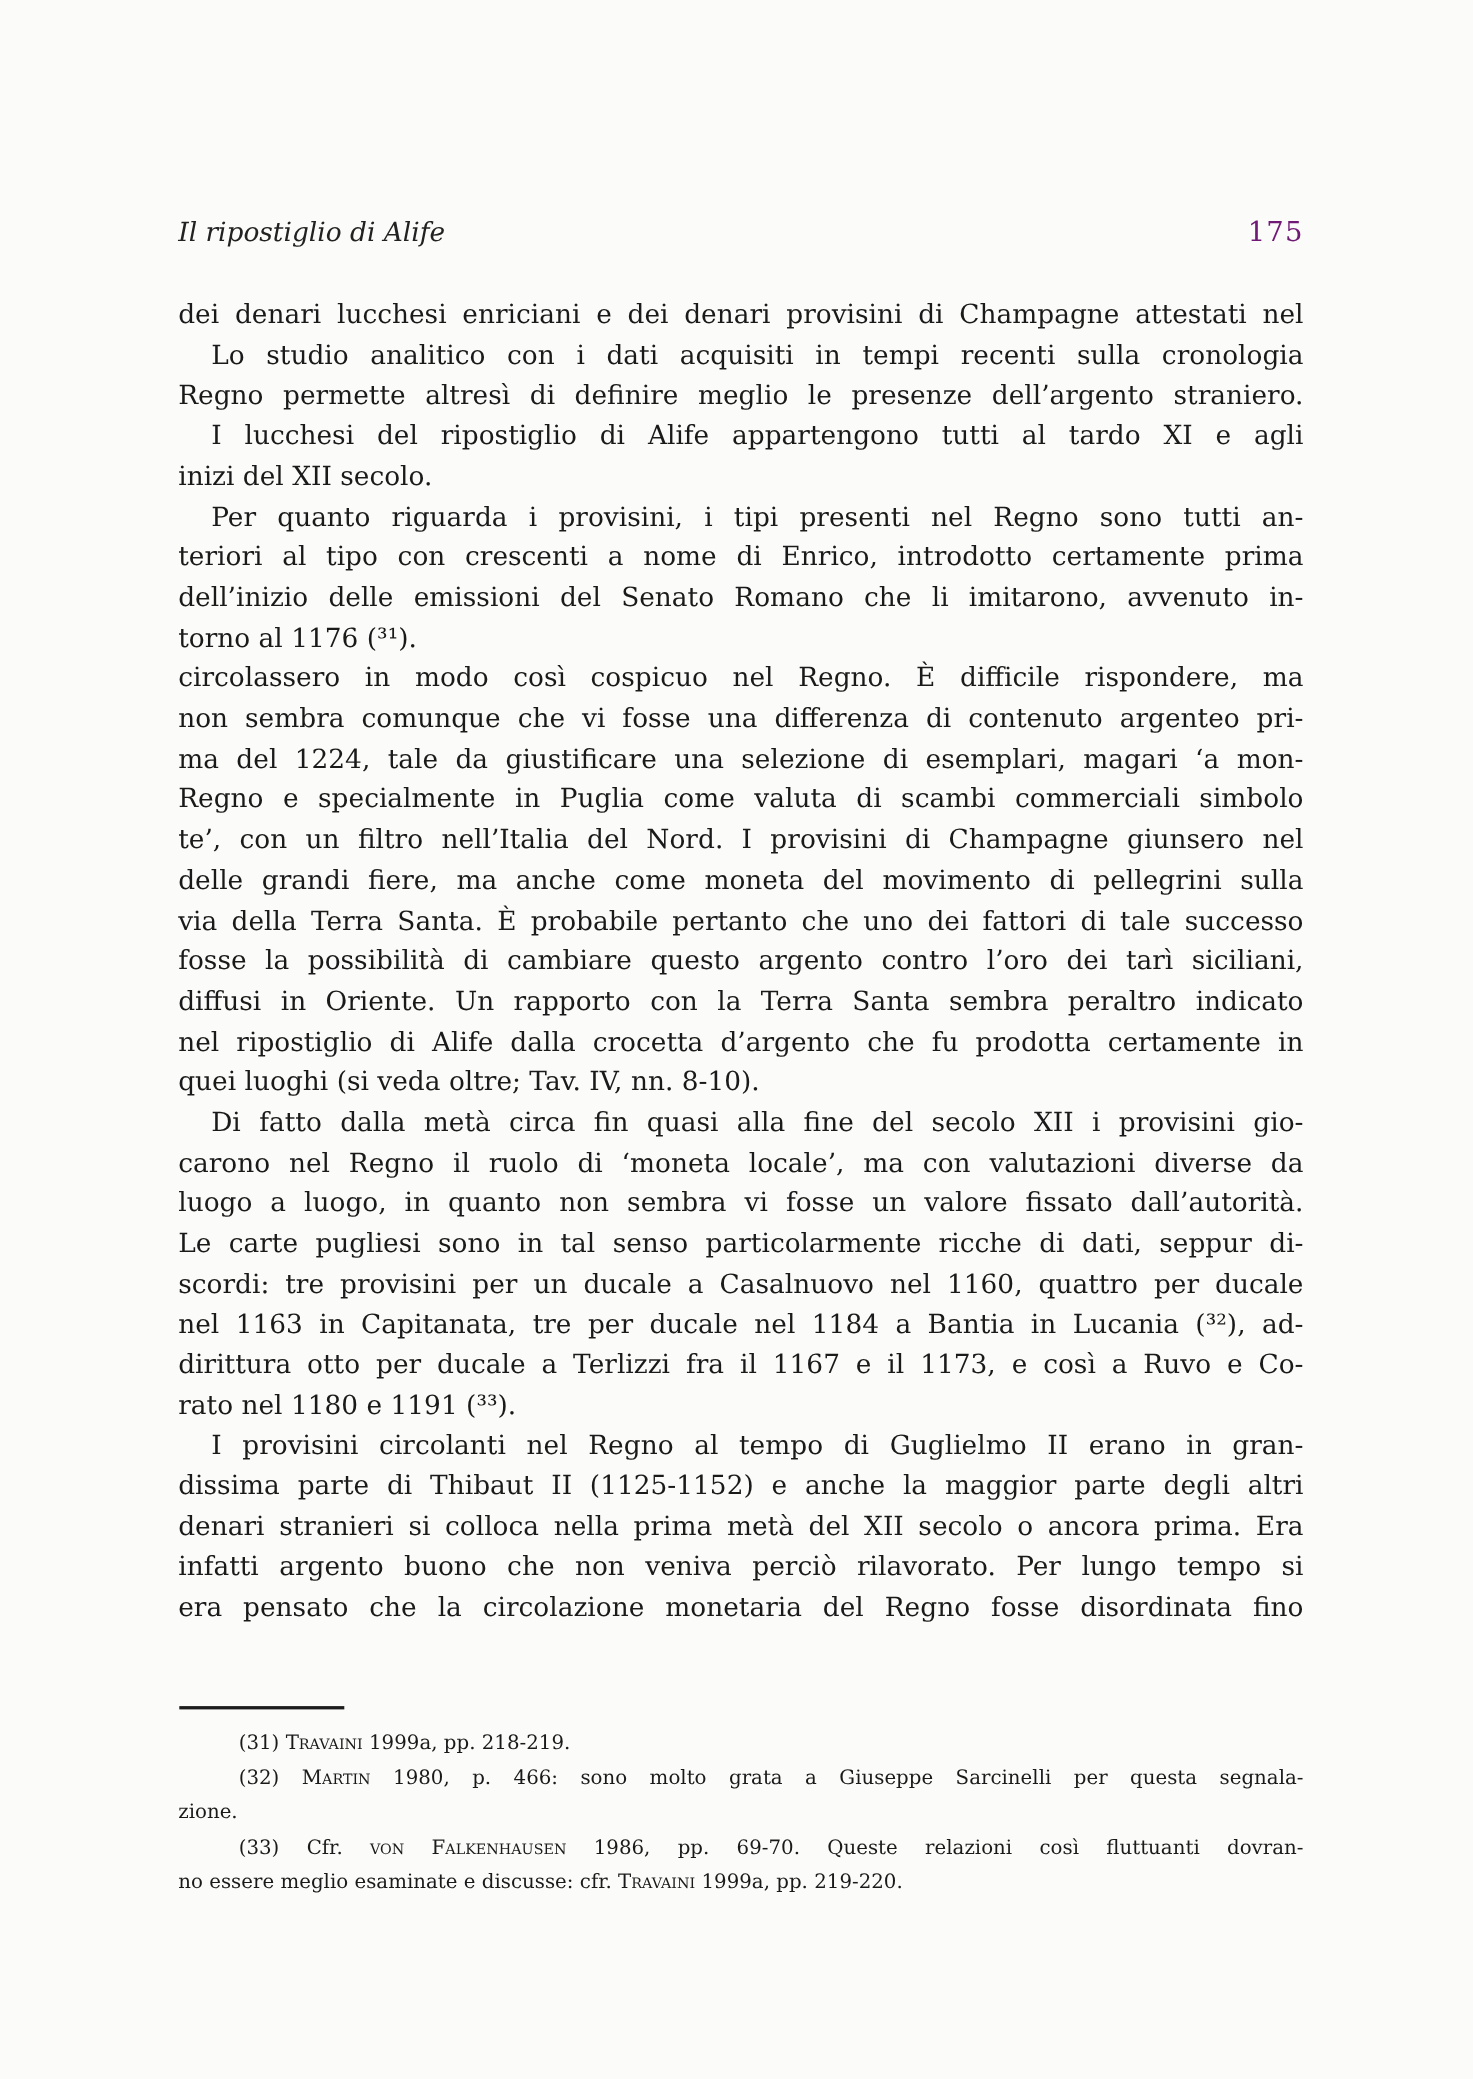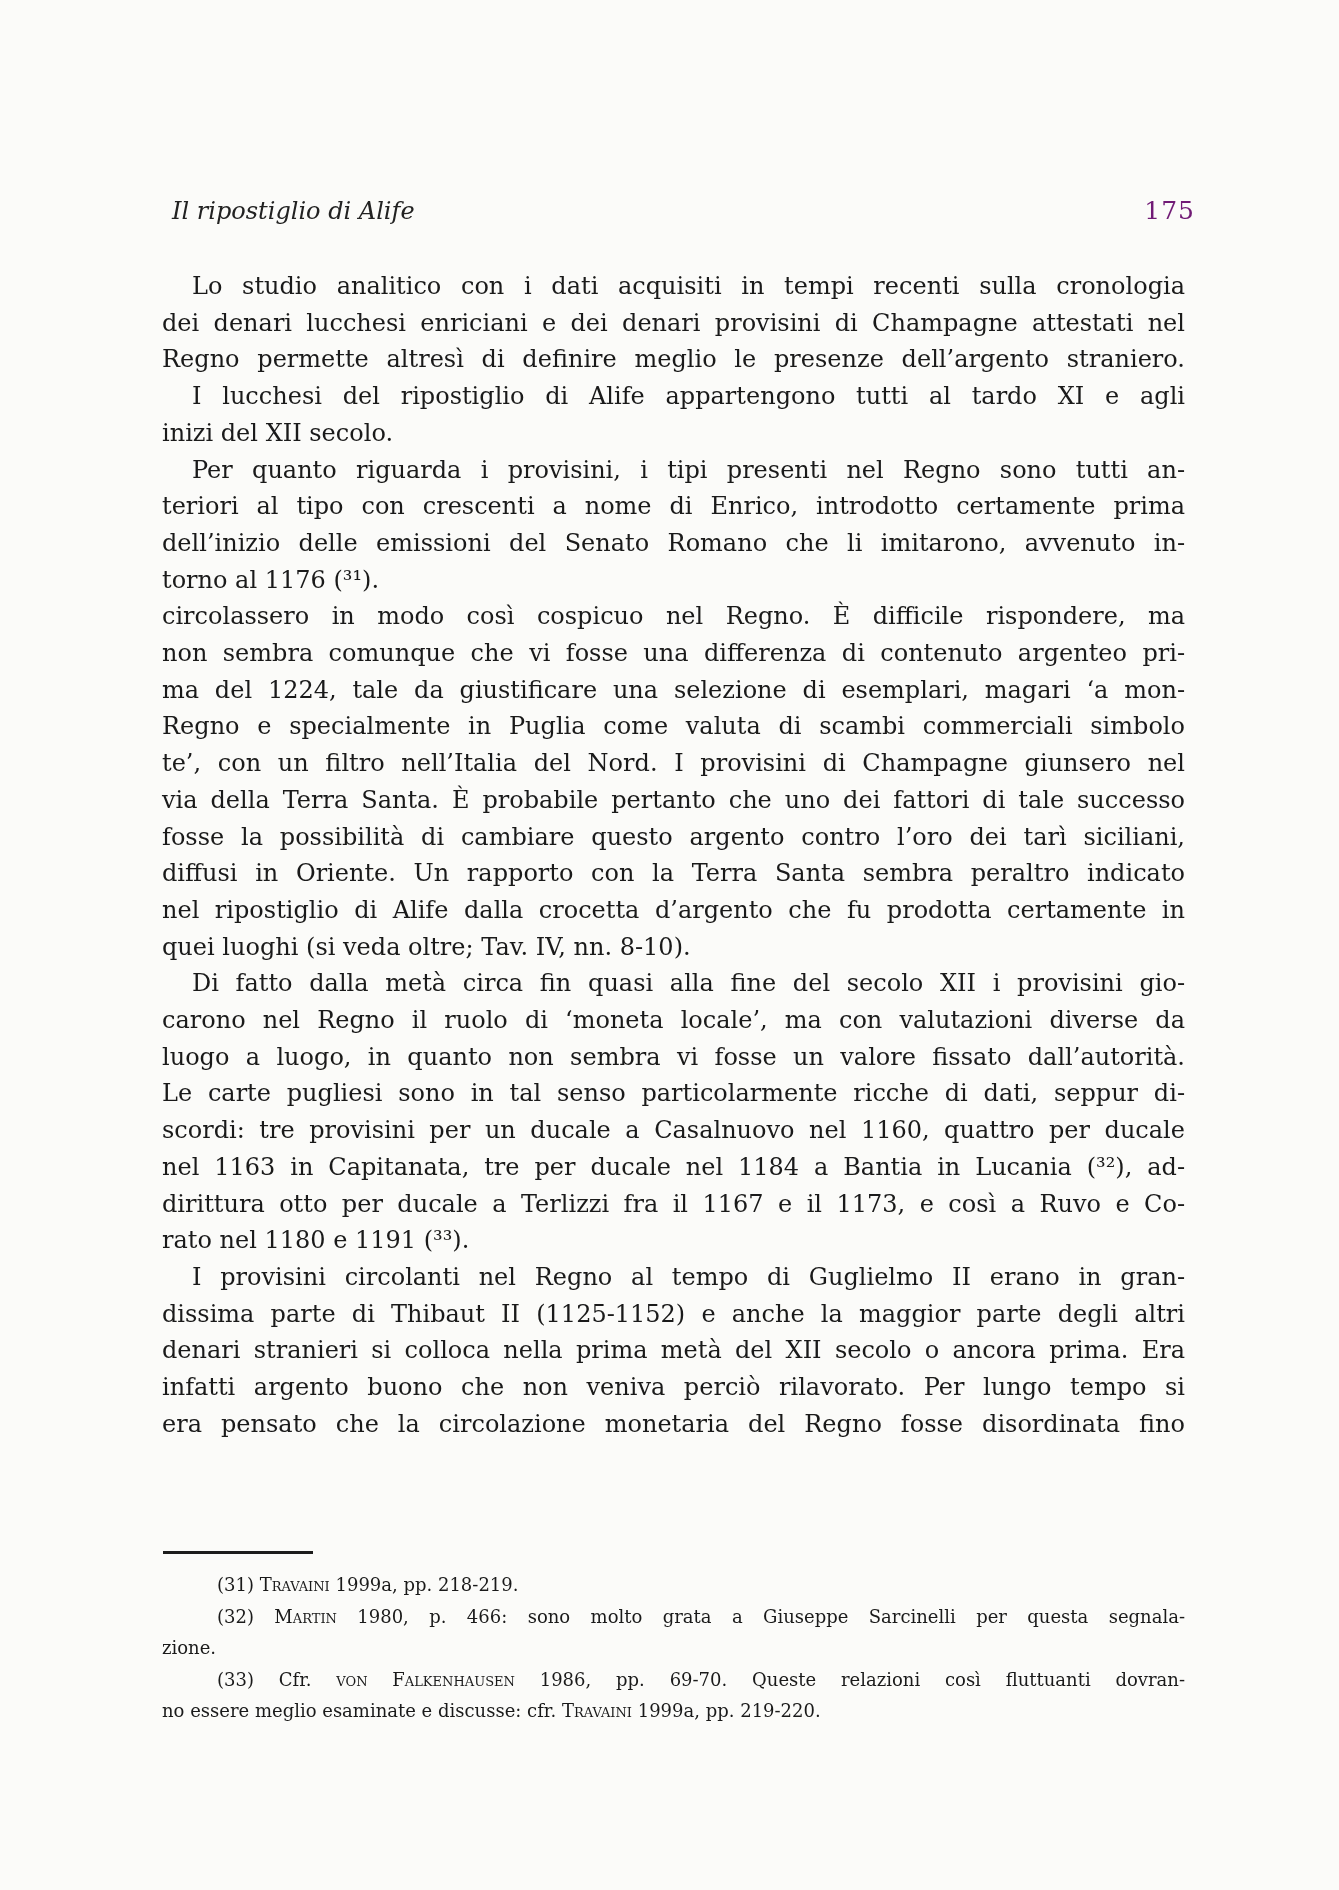--- a/index.html
+++ b/index.html
@@ -7,21 +7,21 @@
     width: 1339px; height: 1890px;
     background: #fbfbf9;
     color: #1a1a1a;
     font-family: "DejaVu Serif", serif;
     position: relative;
     overflow: hidden;
   }
   .sheet { position: absolute; inset: 0; }
 
   .running-header {
-    position: absolute; left: 172px; top: 196px; width: 1023px;
+    position: absolute; left: 162px; top: 196px; width: 1023px;
     display: flex; justify-content: space-between; align-items: flex-end;
   }
   .running-title { font-style: italic; font-size: 24px; color: #222; }
   .page-number  { font-size: 25px; letter-spacing: 1px; color: #701a75; }
 
   .body-text {
     position: absolute; left: 162px; top: 268px; width: 1023px;
     font-size: 24px;
   }
   .line {
@@ -53,34 +53,35 @@
 <body>
 
 <div class="sheet">
 
   <div class="running-header">
     <span class="running-title">Il ripostiglio di Alife</span>
     <span class="page-number">175</span>
   </div>
 
   <div class="body-text">
+    <div class="line">dei denari lucchesi enriciani e dei denari provisini di Champagne attestati nel</div>
     <div class="line ind">Lo studio analitico con i dati acquisiti in tempi recenti sulla cronologia</div>
-    <div class="line">dei denari lucchesi enriciani e dei denari provisini di Champagne attestati nel</div>
     <div class="line">Regno permette altresì di definire meglio le presenze dell’argento straniero.</div>
     <div class="line ind">I lucchesi del ripostiglio di Alife appartengono tutti al tardo XI e agli</div>
     <div class="line last">inizi del XII secolo.</div>
     <div class="line ind">Per quanto riguarda i provisini, i tipi presenti nel Regno sono tutti an-</div>
     <div class="line">teriori al tipo con crescenti a nome di Enrico, introdotto certamente prima</div>
     <div class="line">dell’inizio delle emissioni del Senato Romano che li imitarono, avvenuto in-</div>
     <div class="line last">torno al 1176 (³¹).</div>
     <div class="line">circolassero in modo così cospicuo nel Regno. È difficile rispondere, ma</div>
     <div class="line">non sembra comunque che vi fosse una differenza di contenuto argenteo pri-</div>
     <div class="line">ma del 1224, tale da giustificare una selezione di esemplari, magari ‘a mon-</div>
     <div class="line">Regno e specialmente in Puglia come valuta di scambi commerciali simbolo</div>
     <div class="line">te’, con un filtro nell’Italia del Nord. I provisini di Champagne giunsero nel</div>
+    <div class="line">delle grandi fiere, ma anche come moneta del movimento di pellegrini sulla</div>
     <div class="line">via della Terra Santa. È probabile pertanto che uno dei fattori di tale successo</div>
     <div class="line">fosse la possibilità di cambiare questo argento contro l’oro dei tarì siciliani,</div>
     <div class="line">diffusi in Oriente. Un rapporto con la Terra Santa sembra peraltro indicato</div>
     <div class="line">nel ripostiglio di Alife dalla crocetta d’argento che fu prodotta certamente in</div>
     <div class="line last">quei luoghi (si veda oltre; Tav. IV, nn. 8-10).</div>
     <div class="line ind">Di fatto dalla metà circa fin quasi alla fine del secolo XII i provisini gio-</div>
     <div class="line">carono nel Regno il ruolo di ‘moneta locale’, ma con valutazioni diverse da</div>
     <div class="line">luogo a luogo, in quanto non sembra vi fosse un valore fissato dall’autorità.</div>
     <div class="line">Le carte pugliesi sono in tal senso particolarmente ricche di dati, seppur di-</div>
     <div class="line">scordi: tre provisini per un ducale a Casalnuovo nel 1160, quattro per ducale</div>

